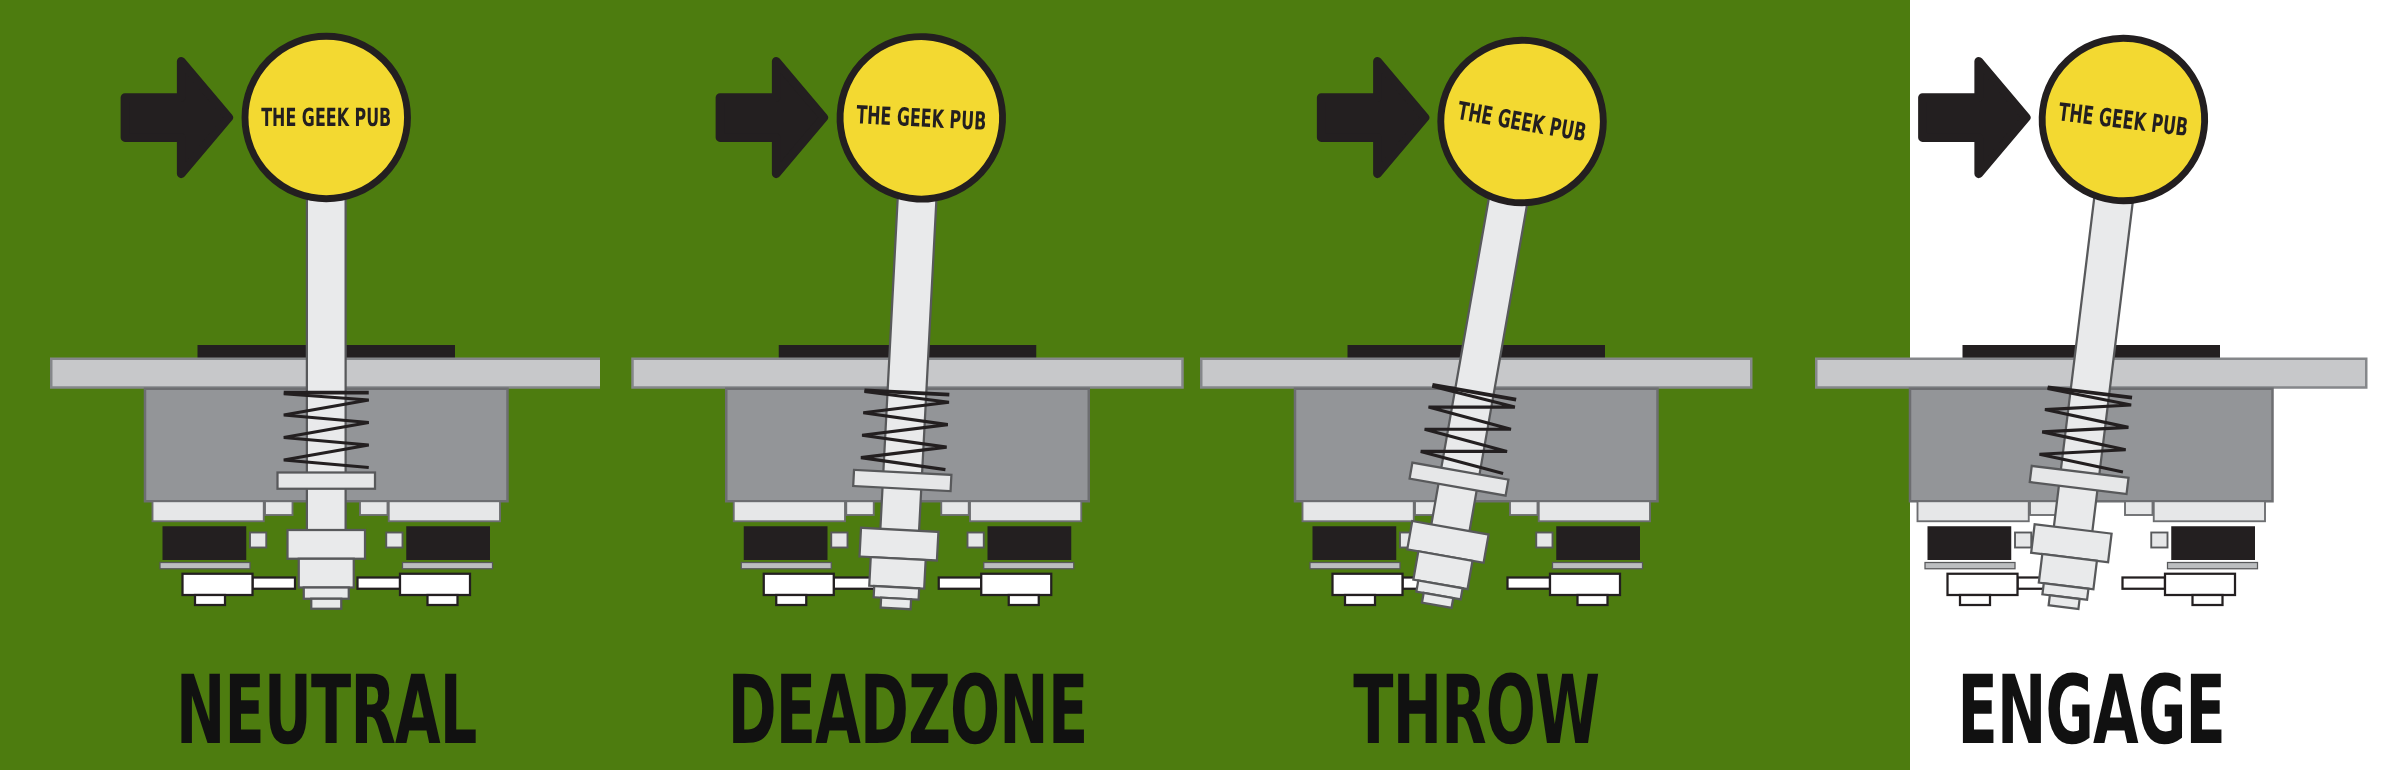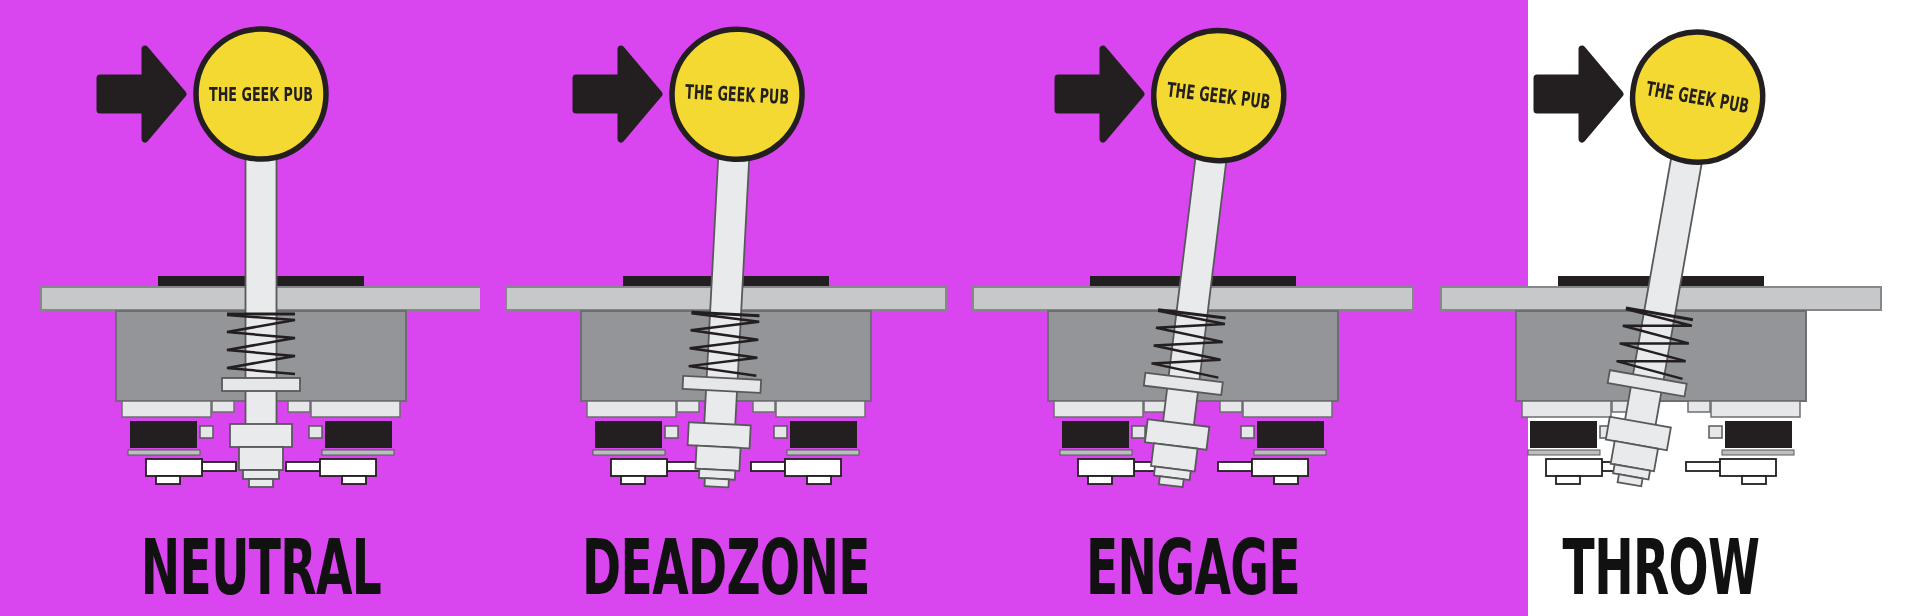--- a/index.html
+++ b/index.html
@@ -1,16 +1,16 @@
 <!DOCTYPE html>
 <html><head>
 <meta charset="utf-8">
 <style>
   html,body{margin:0;padding:0;background:#ffffff;width:1920px;height:616px;overflow:hidden;}
-  .diagram{display:flex;width:1528px;height:616px;background:#d946ef;}
+  .diagram{display:flex;width:1528px;height:616px;background:#4d7c0f;}
   .panel{position:relative;width:480px;height:616px;flex:0 0 480px;}
   .panel svg{display:block;position:absolute;top:0;left:0;}
   .panel-label{
     position:absolute;top:528px;width:480px;height:80px;
     display:flex;align-items:center;justify-content:center;
     font-family:"DejaVu Sans","Liberation Sans",sans-serif;
     font-weight:bold;font-size:76px;line-height:80px;color:#111111;
     transform:scaleX(0.62);letter-spacing:-1px;white-space:nowrap;
   }
 </style>
@@ -96,20 +96,61 @@
         </g>
         <g transform="translate(11 0)">
           <path d="M 85 78 H 130 V 49 L 168 94 L 130 139 V 110 H 85 Z" fill="#231F20" stroke="#231F20" stroke-width="7" stroke-linejoin="round"></path>
         </g>
       </svg>
       <div class="panel-label" style="left: 6px;">DEADZONE</div>
     </div>
     <div class="panel">
       <svg width="480" height="528" viewBox="0 0 480 528">
         <g>
+          <rect x="118" y="276" width="206" height="11" fill="#231F20" stroke="none" stroke-width="0"></rect>
+          <rect x="1" y="287" width="440" height="23" fill="#C7C8CA" stroke="#85878A" stroke-width="2"></rect>
+          <rect x="76" y="311" width="290" height="90" fill="#939598" stroke="#6D6E71" stroke-width="2"></rect>
+          <rect x="82" y="401" width="89" height="16" fill="#E6E7E8" stroke="#6D6E71" stroke-width="1.5"></rect>
+          <rect x="271" y="401" width="89" height="16" fill="#E6E7E8" stroke="#6D6E71" stroke-width="1.5"></rect>
+          <rect x="172" y="401" width="22" height="11" fill="#E6E7E8" stroke="#6D6E71" stroke-width="1.5"></rect>
+          <rect x="248" y="401" width="22" height="11" fill="#E6E7E8" stroke="#6D6E71" stroke-width="1.5"></rect>
+          <rect x="90" y="421" width="67" height="27" fill="#231F20" stroke="none" stroke-width="0"></rect>
+          <rect x="285" y="421" width="67" height="27" fill="#231F20" stroke="none" stroke-width="0"></rect>
+          <rect x="160" y="426" width="13" height="12" fill="#E6E7E8" stroke="#58595B" stroke-width="1.5"></rect>
+          <rect x="269" y="426" width="13" height="12" fill="#E6E7E8" stroke="#58595B" stroke-width="1.5"></rect>
+          <rect x="88" y="450" width="72" height="5" fill="#BCBEC0" stroke="#58595B" stroke-width="1"></rect>
+          <rect x="282" y="450" width="72" height="5" fill="#BCBEC0" stroke="#58595B" stroke-width="1"></rect>
+          <rect x="162" y="462" width="34" height="9" fill="#FFFFFF" stroke="#231F20" stroke-width="1.8"></rect>
+          <rect x="246" y="462" width="34" height="9" fill="#FFFFFF" stroke="#231F20" stroke-width="1.8"></rect>
+          <rect x="106" y="459" width="56" height="17" fill="#FFFFFF" stroke="#231F20" stroke-width="1.8"></rect>
+          <rect x="280" y="459" width="56" height="17" fill="#FFFFFF" stroke="#231F20" stroke-width="1.8"></rect>
+          <rect x="116" y="476" width="24" height="8" fill="#FFFFFF" stroke="#231F20" stroke-width="1.8"></rect>
+          <rect x="302" y="476" width="24" height="8" fill="#FFFFFF" stroke="#231F20" stroke-width="1.8"></rect>
+        </g>
+        <g transform="rotate(10 221 305)">
+          <rect x="205.5" y="150" width="31" height="278" fill="#E9EAEB" stroke="#58595B" stroke-width="1.8"></rect>
+          <path d="M 187 314 H 255" stroke="#231F20" stroke-width="3" fill="none"></path>
+          <path d="M 187 315 L 255 320 L 187 332 L 255 338 L 187 350 L 255 356 L 187 368 L 255 374" stroke="#231F20" stroke-width="2.5" fill="none"></path>
+          <rect x="182" y="378" width="78" height="13" fill="#E6E7E8" stroke="#58595B" stroke-width="1.8"></rect>
+          <rect x="190" y="424" width="62" height="23" fill="#E9EAEB" stroke="#58595B" stroke-width="1.8"></rect>
+          <rect x="199" y="447" width="44" height="23" fill="#E9EAEB" stroke="#58595B" stroke-width="1.8"></rect>
+          <rect x="203" y="470" width="36" height="9" fill="#E9EAEB" stroke="#58595B" stroke-width="1.8"></rect>
+          <rect x="209" y="479" width="24" height="8" fill="#E9EAEB" stroke="#58595B" stroke-width="1.8"></rect>
+          <circle cx="221" cy="94" r="65" fill="#F3D931" stroke="#231F20" stroke-width="5.5"></circle>
+          <text x="221" y="101" text-anchor="middle" font-family="&quot;DejaVu Sans&quot;,&quot;Liberation Sans&quot;,sans-serif" font-weight="bold" font-size="20px" fill="#231F20" textLength="104" lengthAdjust="spacingAndGlyphs">THE GEEK PUB</text>
+        </g>
+        <g transform="translate(37 0)">
+          <path d="M 60 78 H 105 V 49 L 143 94 L 105 139 V 110 H 60 Z" fill="#231F20" stroke="#231F20" stroke-width="7" stroke-linejoin="round"></path>
+        </g>
+      </svg>
+      <div class="panel-label" style="left: -19px;">THROW</div>
+    </div>
+    <div class="panel">
+      <svg width="480" height="528" viewBox="0 0 480 528">
+        <g>
           <rect x="130" y="276" width="206" height="11" fill="#231F20" stroke="none" stroke-width="0"></rect>
           <rect x="13" y="287" width="440" height="23" fill="#C7C8CA" stroke="#85878A" stroke-width="2"></rect>
           <rect x="88" y="311" width="290" height="90" fill="#939598" stroke="#6D6E71" stroke-width="2"></rect>
           <rect x="94" y="401" width="89" height="16" fill="#E6E7E8" stroke="#6D6E71" stroke-width="1.5"></rect>
           <rect x="283" y="401" width="89" height="16" fill="#E6E7E8" stroke="#6D6E71" stroke-width="1.5"></rect>
           <rect x="184" y="401" width="22" height="11" fill="#E6E7E8" stroke="#6D6E71" stroke-width="1.5"></rect>
           <rect x="260" y="401" width="22" height="11" fill="#E6E7E8" stroke="#6D6E71" stroke-width="1.5"></rect>
           <rect x="102" y="421" width="67" height="27" fill="#231F20" stroke="none" stroke-width="0"></rect>
           <rect x="297" y="421" width="67" height="27" fill="#231F20" stroke="none" stroke-width="0"></rect>
           <rect x="172" y="426" width="13" height="12" fill="#E6E7E8" stroke="#58595B" stroke-width="1.5"></rect>
@@ -134,54 +175,13 @@
           <rect x="221" y="479" width="24" height="8" fill="#E9EAEB" stroke="#58595B" stroke-width="1.8"></rect>
           <circle cx="233" cy="94" r="65" fill="#F3D931" stroke="#231F20" stroke-width="5.5"></circle>
           <text x="233" y="101" text-anchor="middle" font-family="&quot;DejaVu Sans&quot;,&quot;Liberation Sans&quot;,sans-serif" font-weight="bold" font-size="20px" fill="#231F20" textLength="104" lengthAdjust="spacingAndGlyphs">THE GEEK PUB</text>
         </g>
         <g transform="translate(26 0)">
           <path d="M 72 78 H 117 V 49 L 155 94 L 117 139 V 110 H 72 Z" fill="#231F20" stroke="#231F20" stroke-width="7" stroke-linejoin="round"></path>
         </g>
       </svg>
       <div class="panel-label" style="left: -7px;">ENGAGE</div>
     </div>
-    <div class="panel">
-      <svg width="480" height="528" viewBox="0 0 480 528">
-        <g>
-          <rect x="118" y="276" width="206" height="11" fill="#231F20" stroke="none" stroke-width="0"></rect>
-          <rect x="1" y="287" width="440" height="23" fill="#C7C8CA" stroke="#85878A" stroke-width="2"></rect>
-          <rect x="76" y="311" width="290" height="90" fill="#939598" stroke="#6D6E71" stroke-width="2"></rect>
-          <rect x="82" y="401" width="89" height="16" fill="#E6E7E8" stroke="#6D6E71" stroke-width="1.5"></rect>
-          <rect x="271" y="401" width="89" height="16" fill="#E6E7E8" stroke="#6D6E71" stroke-width="1.5"></rect>
-          <rect x="172" y="401" width="22" height="11" fill="#E6E7E8" stroke="#6D6E71" stroke-width="1.5"></rect>
-          <rect x="248" y="401" width="22" height="11" fill="#E6E7E8" stroke="#6D6E71" stroke-width="1.5"></rect>
-          <rect x="90" y="421" width="67" height="27" fill="#231F20" stroke="none" stroke-width="0"></rect>
-          <rect x="285" y="421" width="67" height="27" fill="#231F20" stroke="none" stroke-width="0"></rect>
-          <rect x="160" y="426" width="13" height="12" fill="#E6E7E8" stroke="#58595B" stroke-width="1.5"></rect>
-          <rect x="269" y="426" width="13" height="12" fill="#E6E7E8" stroke="#58595B" stroke-width="1.5"></rect>
-          <rect x="88" y="450" width="72" height="5" fill="#BCBEC0" stroke="#58595B" stroke-width="1"></rect>
-          <rect x="282" y="450" width="72" height="5" fill="#BCBEC0" stroke="#58595B" stroke-width="1"></rect>
-          <rect x="162" y="462" width="34" height="9" fill="#FFFFFF" stroke="#231F20" stroke-width="1.8"></rect>
-          <rect x="246" y="462" width="34" height="9" fill="#FFFFFF" stroke="#231F20" stroke-width="1.8"></rect>
-          <rect x="106" y="459" width="56" height="17" fill="#FFFFFF" stroke="#231F20" stroke-width="1.8"></rect>
-          <rect x="280" y="459" width="56" height="17" fill="#FFFFFF" stroke="#231F20" stroke-width="1.8"></rect>
-          <rect x="116" y="476" width="24" height="8" fill="#FFFFFF" stroke="#231F20" stroke-width="1.8"></rect>
-          <rect x="302" y="476" width="24" height="8" fill="#FFFFFF" stroke="#231F20" stroke-width="1.8"></rect>
-        </g>
-        <g transform="rotate(10 221 305)">
-          <rect x="205.5" y="150" width="31" height="278" fill="#E9EAEB" stroke="#58595B" stroke-width="1.8"></rect>
-          <path d="M 187 314 H 255" stroke="#231F20" stroke-width="3" fill="none"></path>
-          <path d="M 187 315 L 255 320 L 187 332 L 255 338 L 187 350 L 255 356 L 187 368 L 255 374" stroke="#231F20" stroke-width="2.5" fill="none"></path>
-          <rect x="182" y="378" width="78" height="13" fill="#E6E7E8" stroke="#58595B" stroke-width="1.8"></rect>
-          <rect x="190" y="424" width="62" height="23" fill="#E9EAEB" stroke="#58595B" stroke-width="1.8"></rect>
-          <rect x="199" y="447" width="44" height="23" fill="#E9EAEB" stroke="#58595B" stroke-width="1.8"></rect>
-          <rect x="203" y="470" width="36" height="9" fill="#E9EAEB" stroke="#58595B" stroke-width="1.8"></rect>
-          <rect x="209" y="479" width="24" height="8" fill="#E9EAEB" stroke="#58595B" stroke-width="1.8"></rect>
-          <circle cx="221" cy="94" r="65" fill="#F3D931" stroke="#231F20" stroke-width="5.5"></circle>
-          <text x="221" y="101" text-anchor="middle" font-family="&quot;DejaVu Sans&quot;,&quot;Liberation Sans&quot;,sans-serif" font-weight="bold" font-size="20px" fill="#231F20" textLength="104" lengthAdjust="spacingAndGlyphs">THE GEEK PUB</text>
-        </g>
-        <g transform="translate(37 0)">
-          <path d="M 60 78 H 105 V 49 L 143 94 L 105 139 V 110 H 60 Z" fill="#231F20" stroke="#231F20" stroke-width="7" stroke-linejoin="round"></path>
-        </g>
-      </svg>
-      <div class="panel-label" style="left: -19px;">THROW</div>
-    </div>
   </div>
 
 </body></html>

